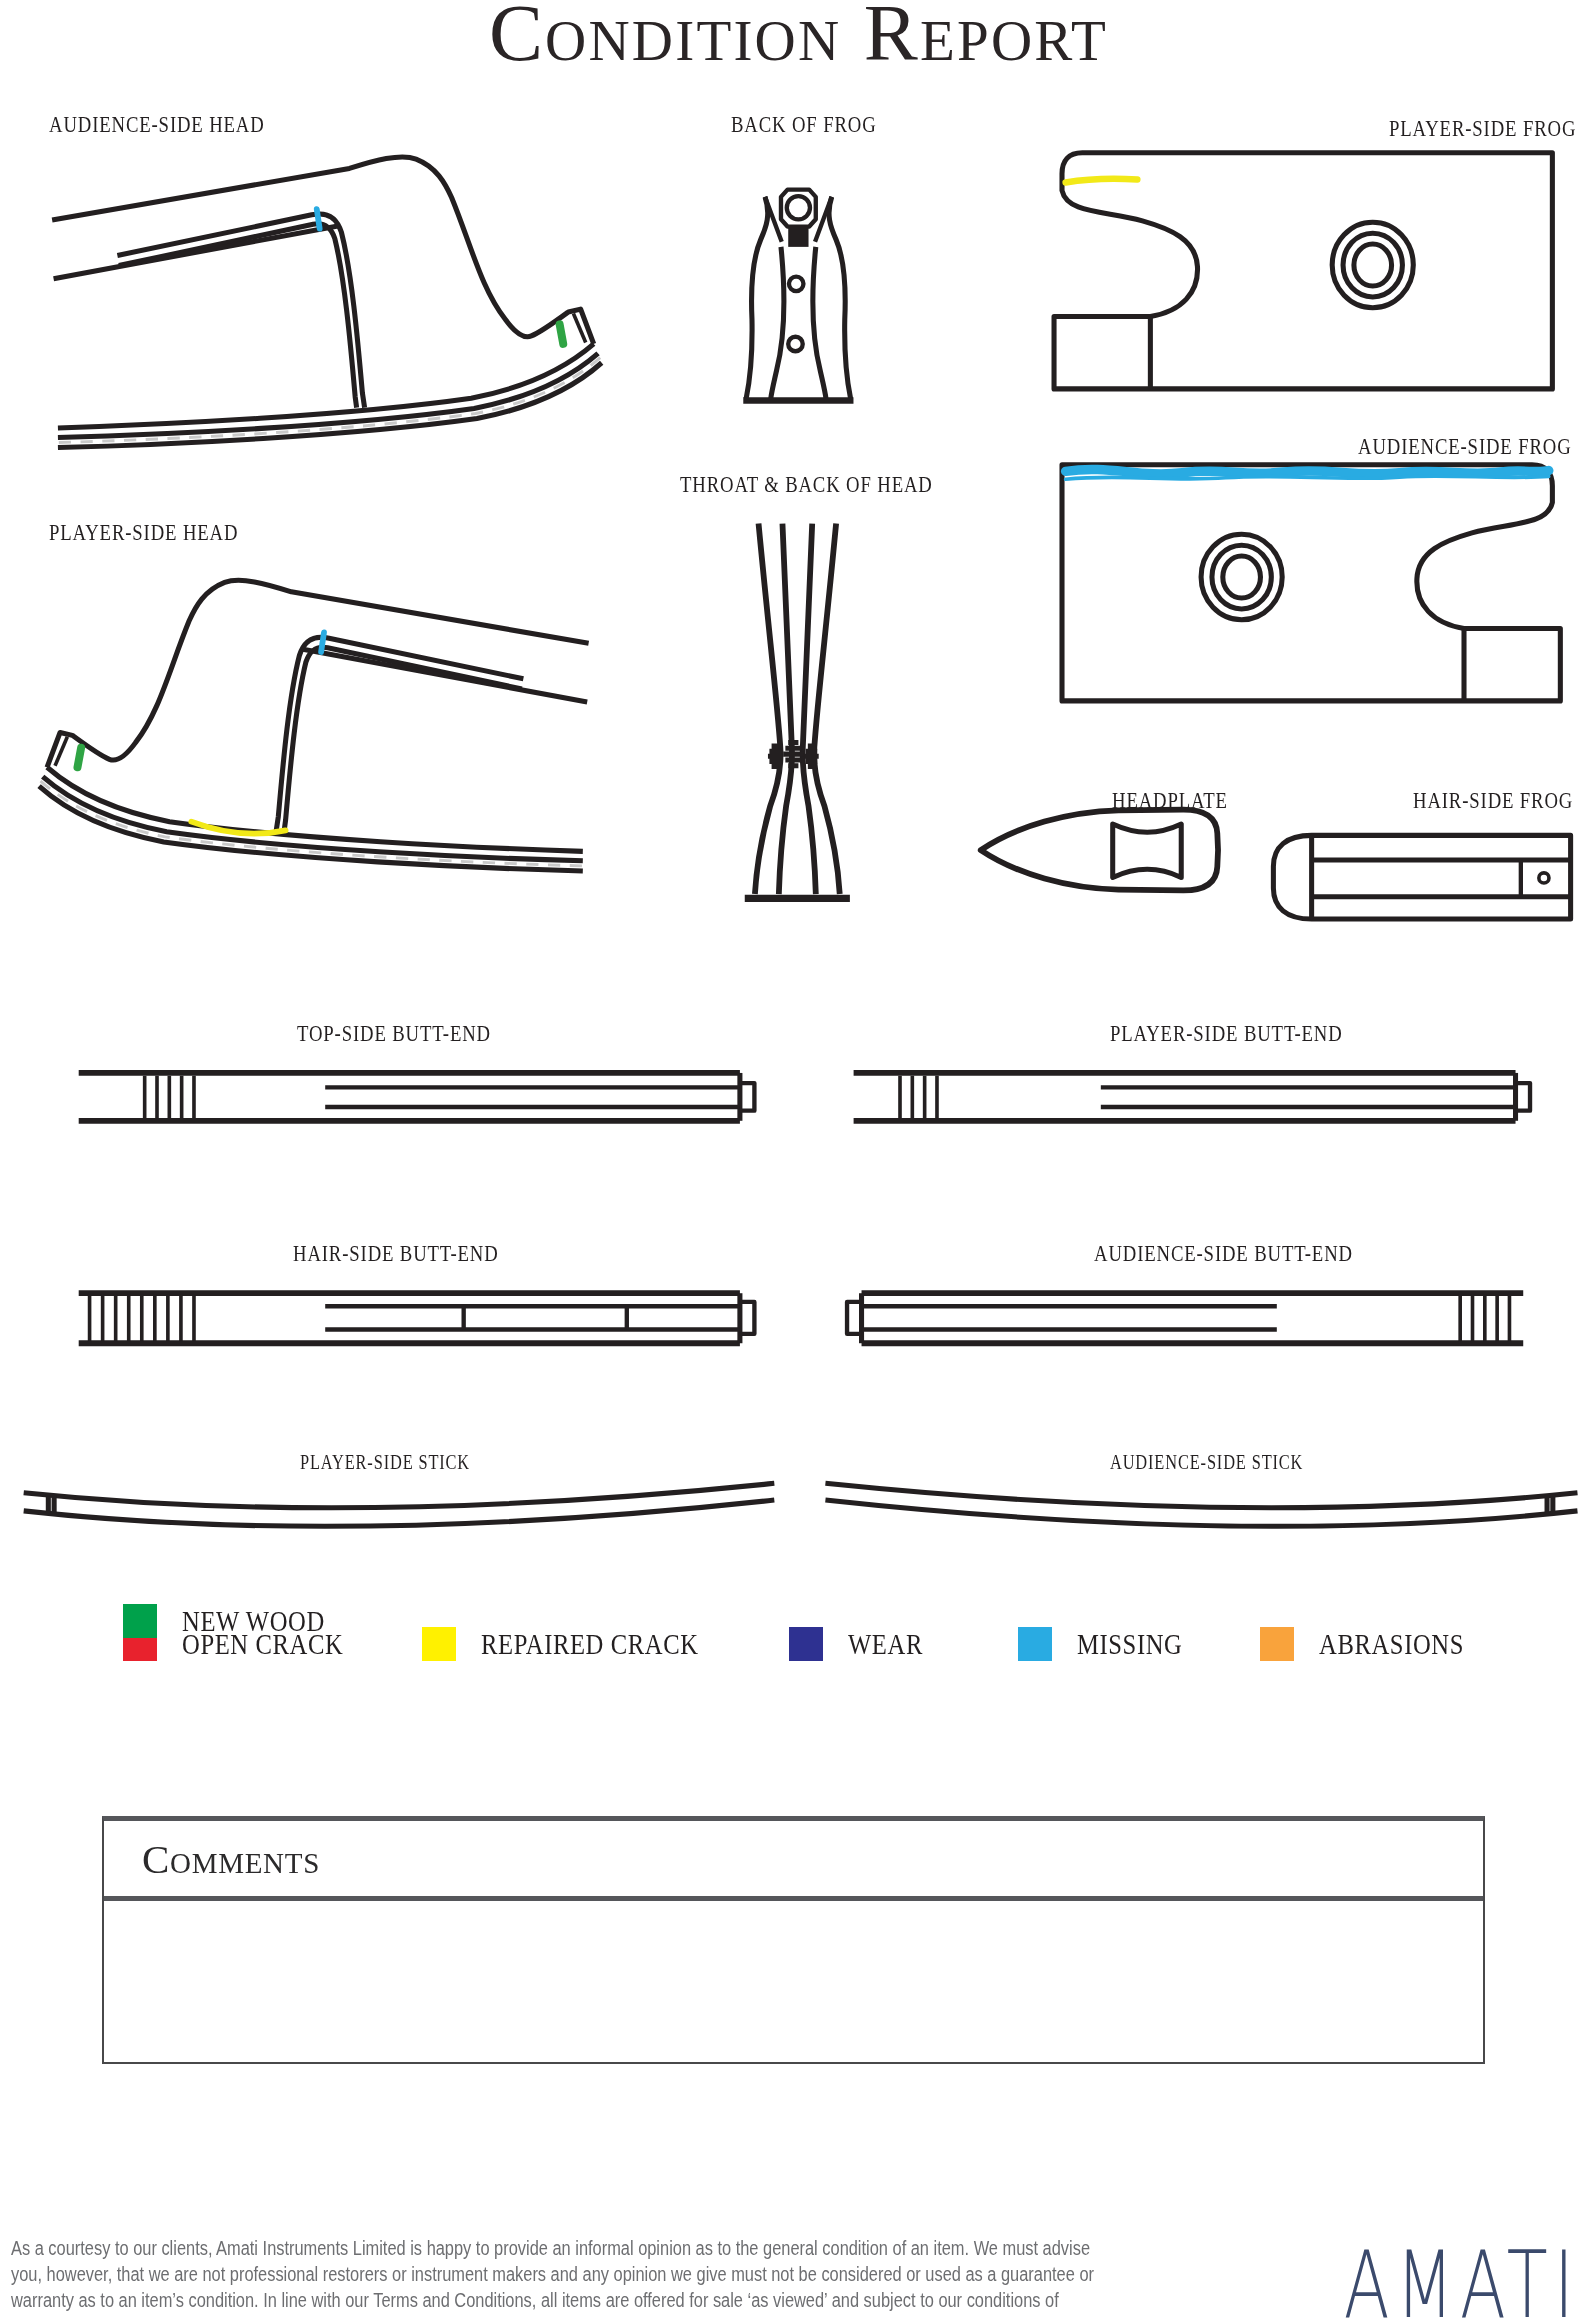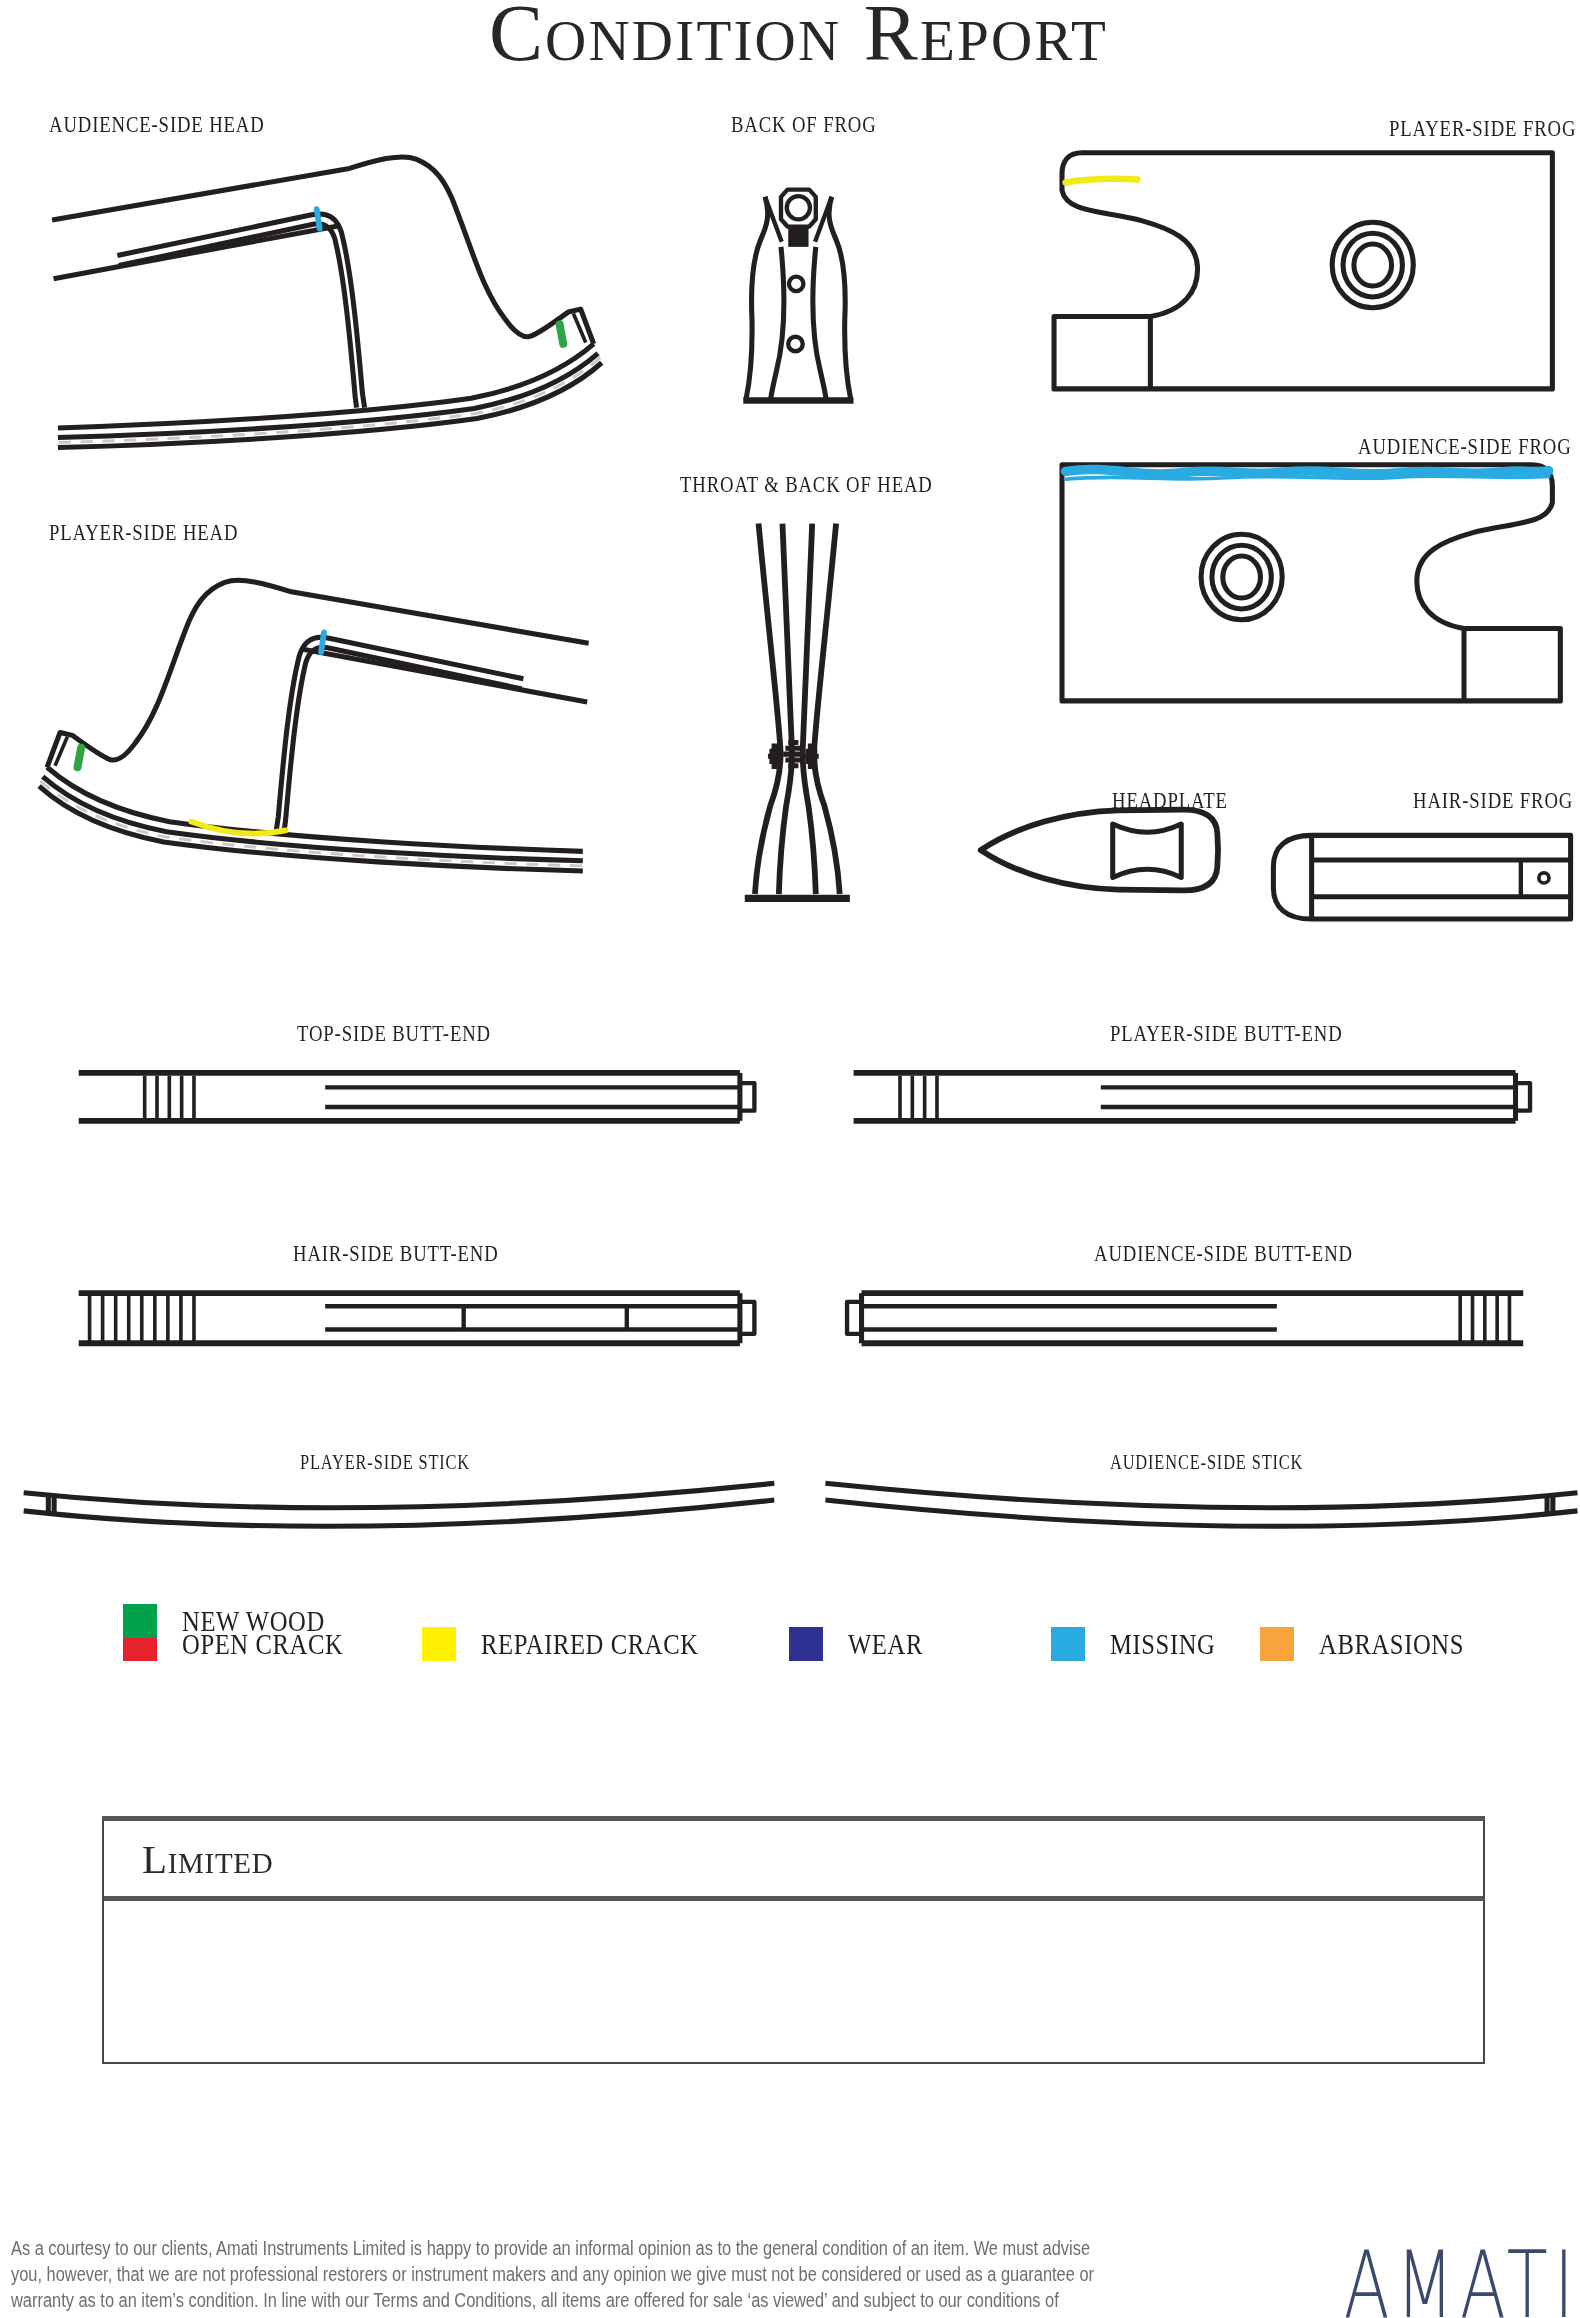--- a/index.html
+++ b/index.html
@@ -190,36 +190,36 @@
     <div class="legend-label">OPEN CRACK</div>
   </div>
   <div class="abs legend-item" style="left:414px;top:1627px">
     <div class="swatch" style="background: rgb(255, 241, 0);"></div>
     <div class="legend-label">REPAIRED CRACK</div>
   </div>
   <div class="abs legend-item" style="left:781px;top:1627px">
     <div class="swatch" style="background: rgb(46, 49, 145);"></div>
     <div class="legend-label">WEAR</div>
   </div>
-  <div class="abs legend-item" style="left:1043px;top:1627px">
+  <div class="abs legend-item" style="left:1010px;top:1627px">
     <div class="swatch" style="background: rgb(41, 171, 226);"></div>
     <div class="legend-label">MISSING</div>
   </div>
   <div class="abs legend-item" style="left:1252px;top:1627px">
     <div class="swatch" style="background: rgb(249, 163, 60);"></div>
     <div class="legend-label">ABRASIONS</div>
   </div>
   <div class="abs legend-item" style="left:115px;top:1604px">
     <div class="swatch" style="background: rgb(0, 161, 75);"></div>
     <div class="legend-label">NEW WOOD</div>
   </div>
 
   <div class="abs comments-box">
     <div class="comments-head">
-      <div class="comments-title">Limited</div>
+      <div class="comments-title">Comments</div>
     </div>
     <div class="comments-body"></div>
   </div>
 
   <div class="abs disclaimer">As a courtesy to our clients, Amati Instruments Limited is happy to provide an informal opinion as to the general condition of an item. We must advise you, however, that we are not professional restorers or instrument makers and any opinion we give must not be considered or used as a guarantee or warranty as to an item’s condition. In line with our Terms and Conditions, all items are offered for sale ‘as viewed’ and subject to our conditions of business for buyers which are set out in our Terms and Conditions. © Amati Instruments Limited 2017</div>
   <div class="abs logo" style="color: rgb(59, 74, 108);">AMATI</div>
 
 </div>
 
 

